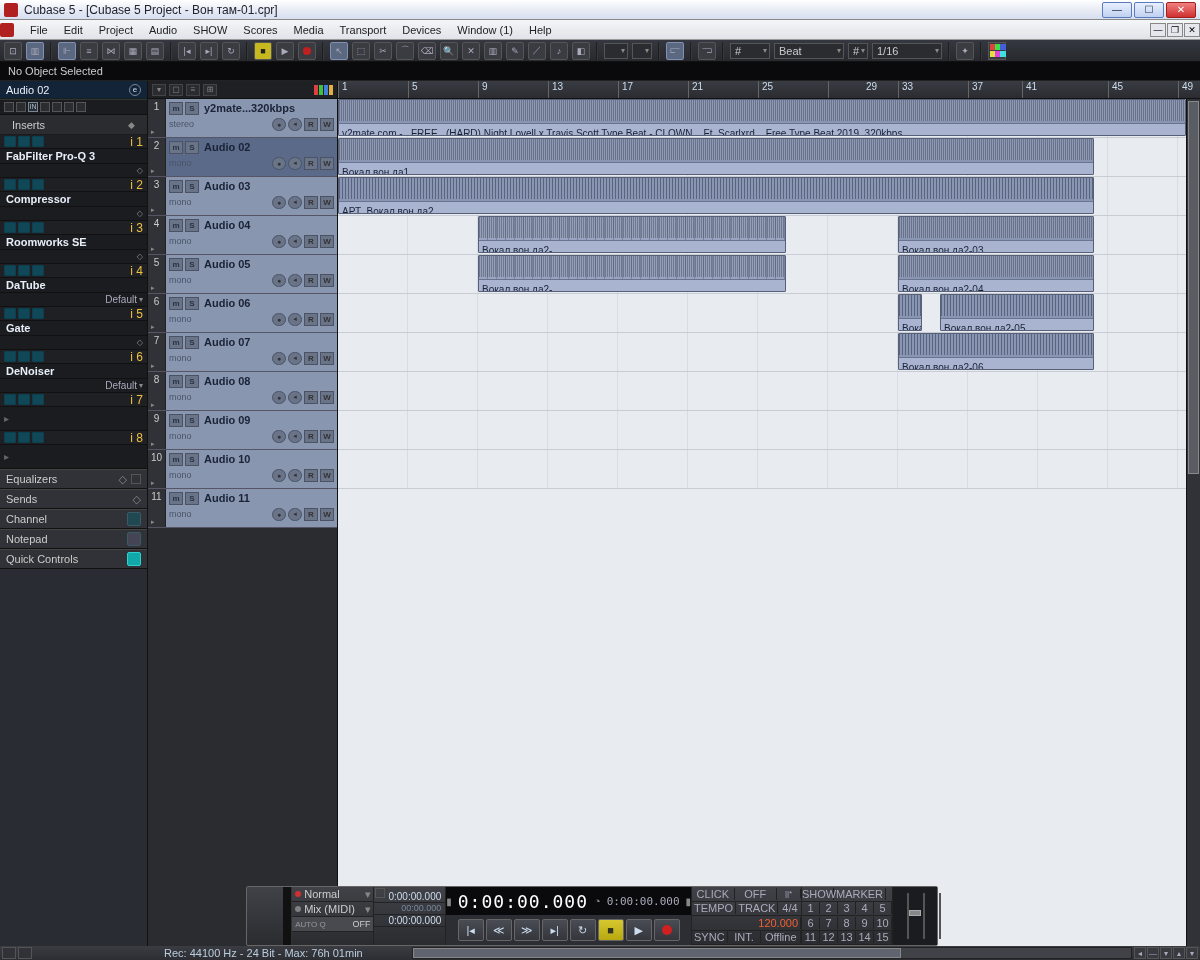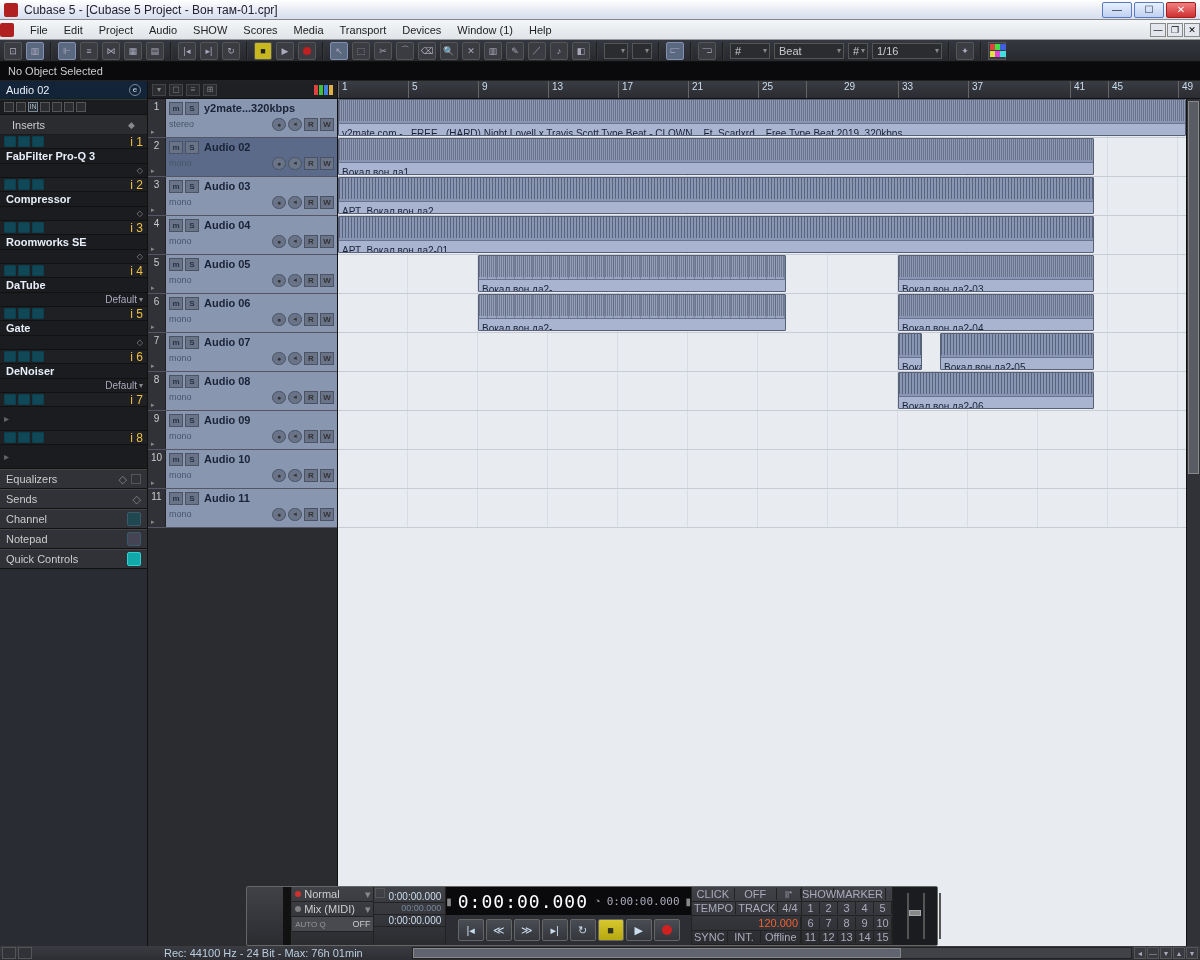--- a/index.html
+++ b/index.html
@@ -568,50 +568,44 @@
 
   <div class="arrange">
     <div class="ruler" id="ruler">
         <div class="tick" style="left: 0px;">1</div>
         <div class="tick" style="left: 70px;">5</div>
         <div class="tick" style="left: 140px;">9</div>
         <div class="tick" style="left: 210px;">13</div>
         <div class="tick" style="left: 280px;">17</div>
         <div class="tick" style="left: 350px;">21</div>
         <div class="tick" style="left: 420px;">25</div>
-        <div class="tick" style="left: 468px; padding-left: 37px;">29</div>
+        <div class="tick" style="left: 490px; padding-left: 37px;">29</div>
         <div class="tick" style="left: 560px;">33</div>
         <div class="tick" style="left: 630px;">37</div>
-        <div class="tick" style="left: 732px;">41</div>
+        <div class="tick" style="left: 684px;">41</div>
         <div class="tick" style="left: 770px;">45</div>
         <div class="tick" style="left: 840px;">49</div>
       </div>
     <div class="lanes" id="lanes">
         <div class="lane">
           <div class="clip" style="left: 0px; width: 848px; height: 37px;">
             <div class="wave dense"></div>
             <div class="lbl">y2mate.com - _FREE_ (HARD) Night Lovell x Travis Scott Type Beat - CLOWN _ Ft. Scarlxrd _ Free Type Beat 2019_320kbps</div>
           </div>
         </div>
         <div class="lane">
           <div class="clip" style="left: 0px; width: 756px; height: 37px;">
             <div class="wave dense"></div>
             <div class="lbl">Вокал вон да1</div>
           </div>
         </div>
         <div class="lane">
           <div class="clip" style="left: 0px; width: 756px; height: 37px;">
             <div class="wave"></div>
             <div class="lbl">АРТ_Вокал вон да2</div>
-          </div>
-        </div>
-        <div class="lane">
-          <div class="clip" style="left: 0px; width: 756px; height: 37px;">
-            <div class="wave"></div>
-            <div class="lbl">АРТ_Вокал вон да2-01</div>
           </div>
         </div>
         <div class="lane">
           <div class="clip short" style="left: 140px; width: 308px; height: 37px;">
             <div class="wave dense"></div>
             <div class="grid"></div>
             <div class="lbl">Вокал вон да2-</div>
           </div>
           <div class="clip" style="left: 560px; width: 196px; height: 37px;">
             <div class="wave dense"></div>

